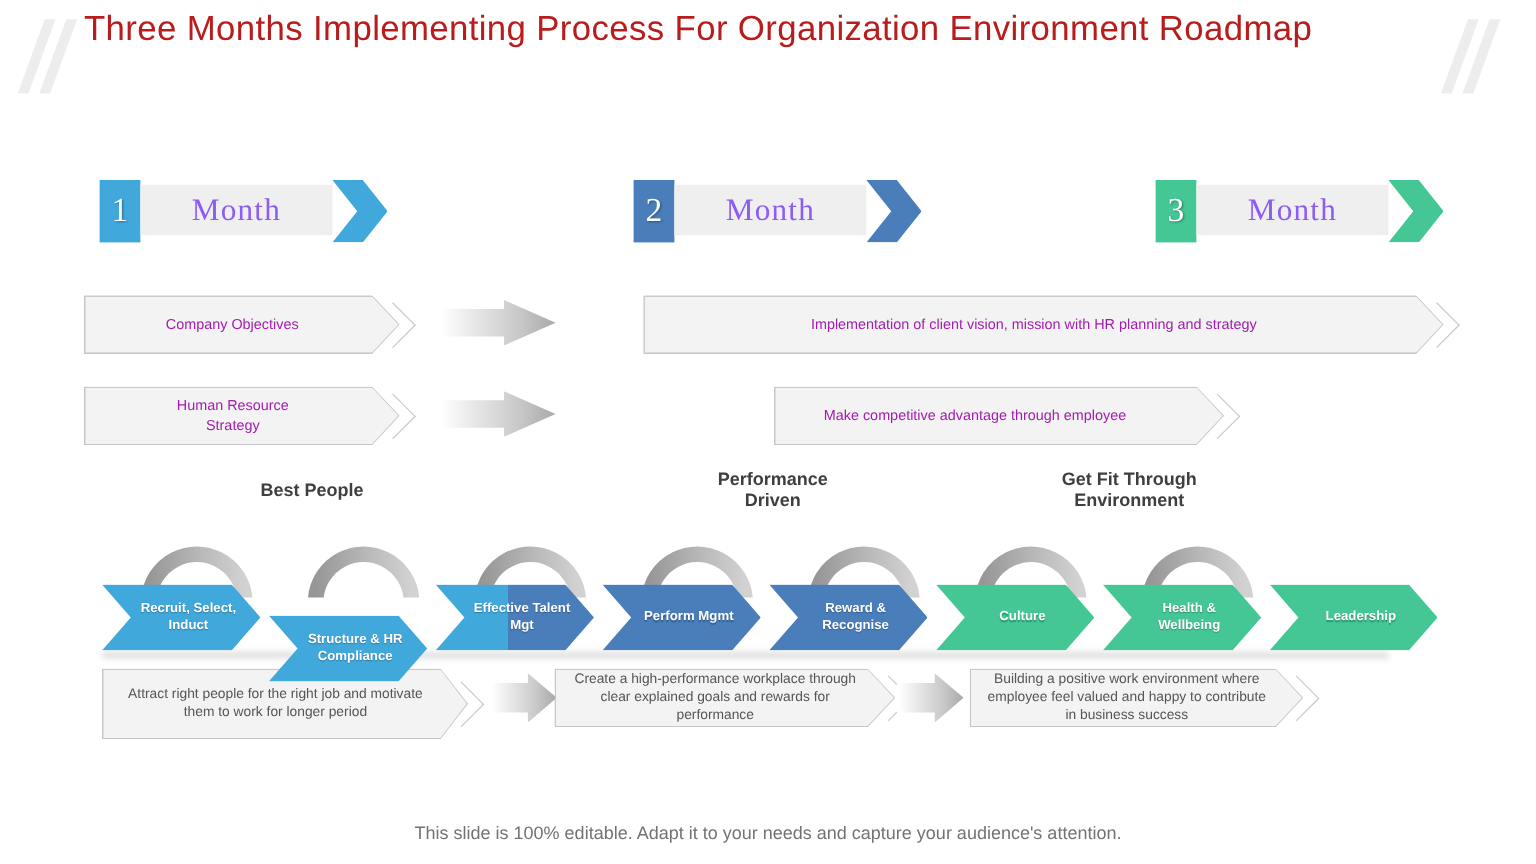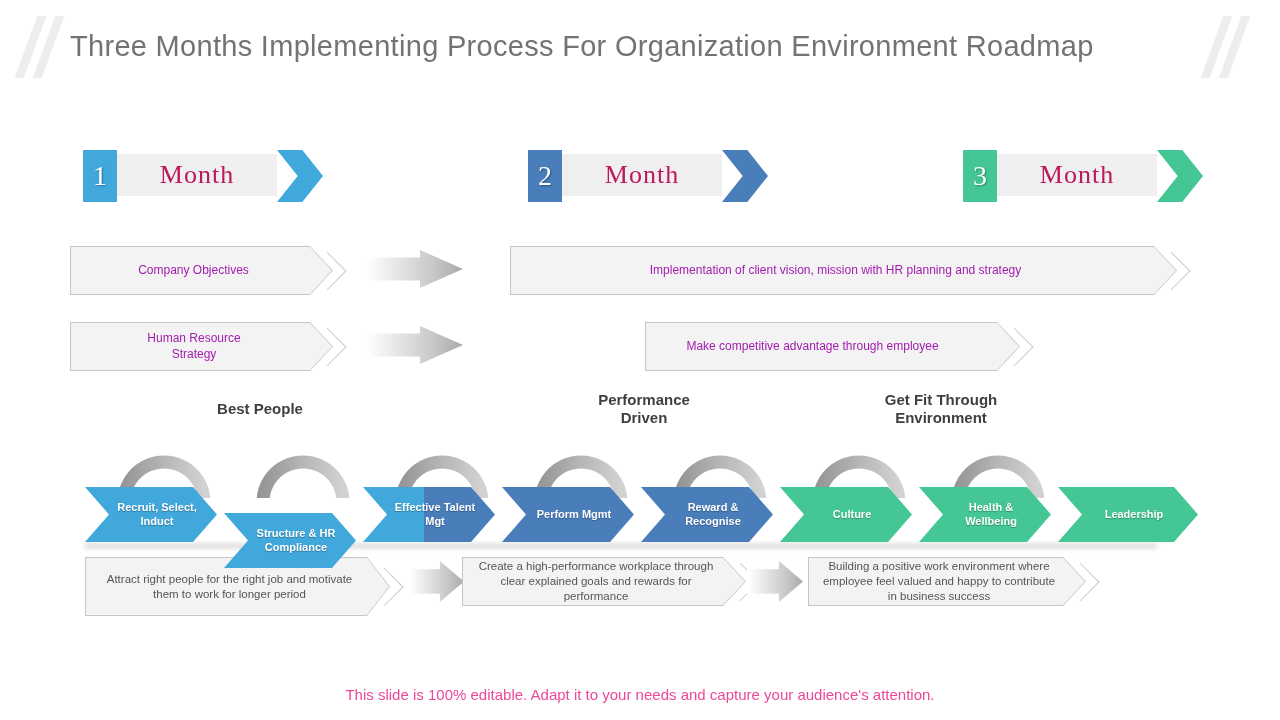--- a/index.html
+++ b/index.html
@@ -4,35 +4,35 @@
 <style>
   html,body{margin:0;padding:0;}
   body{
     width:1280px;height:720px;position:relative;overflow:hidden;
     background:#ffffff;font-family:"Liberation Sans",sans-serif;
   }
   
   .slash-pair{position:absolute;top:16px;display:flex;}
   .slash{width:9px;height:62px;background:#ededed;transform:skewX(-20deg);margin-right:9px;}
   .title{
-    position:absolute;left:70px;top:30px;width:1120px;
-    font-size:29px;color:#737373;letter-spacing:.3px;white-space:nowrap;
+    position:absolute;left:70px;top:8px;width:1120px;
+    font-size:29px;color:#b91c1c;letter-spacing:.3px;white-space:nowrap;
   }
   
   .month-group{position:absolute;top:150px;height:52px;}
   .month-num{
     position:absolute;left:0;top:0;width:34px;height:52px;
     display:flex;align-items:center;justify-content:center;
     color:#fff;font-family:"Liberation Serif",serif;font-size:28px;
     text-shadow:1px 1px 2px rgba(0,0,0,.35);
   }
   .month-bar{
     position:absolute;left:34px;top:4px;width:160px;height:42px;background:#efefef;
     display:flex;align-items:center;justify-content:center;
-    font-family:"Liberation Serif",serif;font-size:26px;color:#be185d;letter-spacing:1px;
+    font-family:"Liberation Serif",serif;font-size:26px;color:#8b5cf6;letter-spacing:1px;
   }
   .month-chev{
     position:absolute;left:194px;top:0;width:46px;height:52px;
     clip-path:polygon(0 0,55% 0,100% 50%,55% 100%,0 100%,45% 50%);
   }
   
   .pent{position:absolute;}
   .pent .accent{
     position:absolute;right:-8px;top:50%;width:26px;height:26px;
     transform:translateY(-50%) rotate(45deg);
@@ -62,21 +62,21 @@
   
   .step{
     position:absolute;top:487px;height:55px;width:132px;z-index:2;box-sizing:border-box;
     clip-path:polygon(0 0,calc(100% - 24px) 0,100% 50%,calc(100% - 24px) 100%,0 100%,24px 50%);
     display:flex;align-items:center;justify-content:center;text-align:center;
     color:#fff;font-weight:bold;font-size:11px;line-height:1.25;padding:0 15px 0 27px;
     text-shadow:0 1px 1px rgba(0,0,0,.3);
   }
   .band-shadow{position:absolute;left:85px;top:544px;width:1072px;height:4px;background:#d2d2d2;filter:blur(2.5px);z-index:0;}
   
-  .footer{position:absolute;left:0;right:0;top:686px;text-align:center;font-size:15px;color:#ec4899;}
+  .footer{position:absolute;left:0;right:0;top:686px;text-align:center;font-size:15px;color:#737373;}
   .hidden-defs{position:absolute;width:0;height:0;}
 </style>
 </head>
 <body>
 
 <svg class="hidden-defs" aria-hidden="true">
   <defs>
     <linearGradient id="loopgrad" x1="0" y1="0" x2="1" y2="0">
       <stop offset="0" stop-color="#969696"></stop>
       <stop offset="0.55" stop-color="#b9b9b9"></stop>
@@ -111,21 +111,21 @@
   <div class="month-chev" style="background: rgb(68, 199, 149);"></div>
 </div>
 
 <div class="pent" style="left:70px;top:246px;width:263px;height:49px">
   <div class="accent"></div>
   <div class="pb"></div>
     <div class="pf"></div>
   <div class="txt">Company Objectives</div>
 </div>
 <div class="garrow" style="left:363px;top:250px;width:100px;height:38px"></div>
-<div class="pent" style="left:510px;top:246px;width:667px;height:49px">
+<div class="pent" style="left:536px;top:246px;width:667px;height:49px">
   <div class="accent"></div>
   <div class="pb"></div>
     <div class="pf"></div>
   <div class="txt">Implementation of client vision, mission with HR planning and strategy</div>
 </div>
 
 <div class="pent" style="left:70px;top:322px;width:263px;height:49px">
   <div class="accent"></div>
   <div class="pb"></div>
     <div class="pf"></div>

